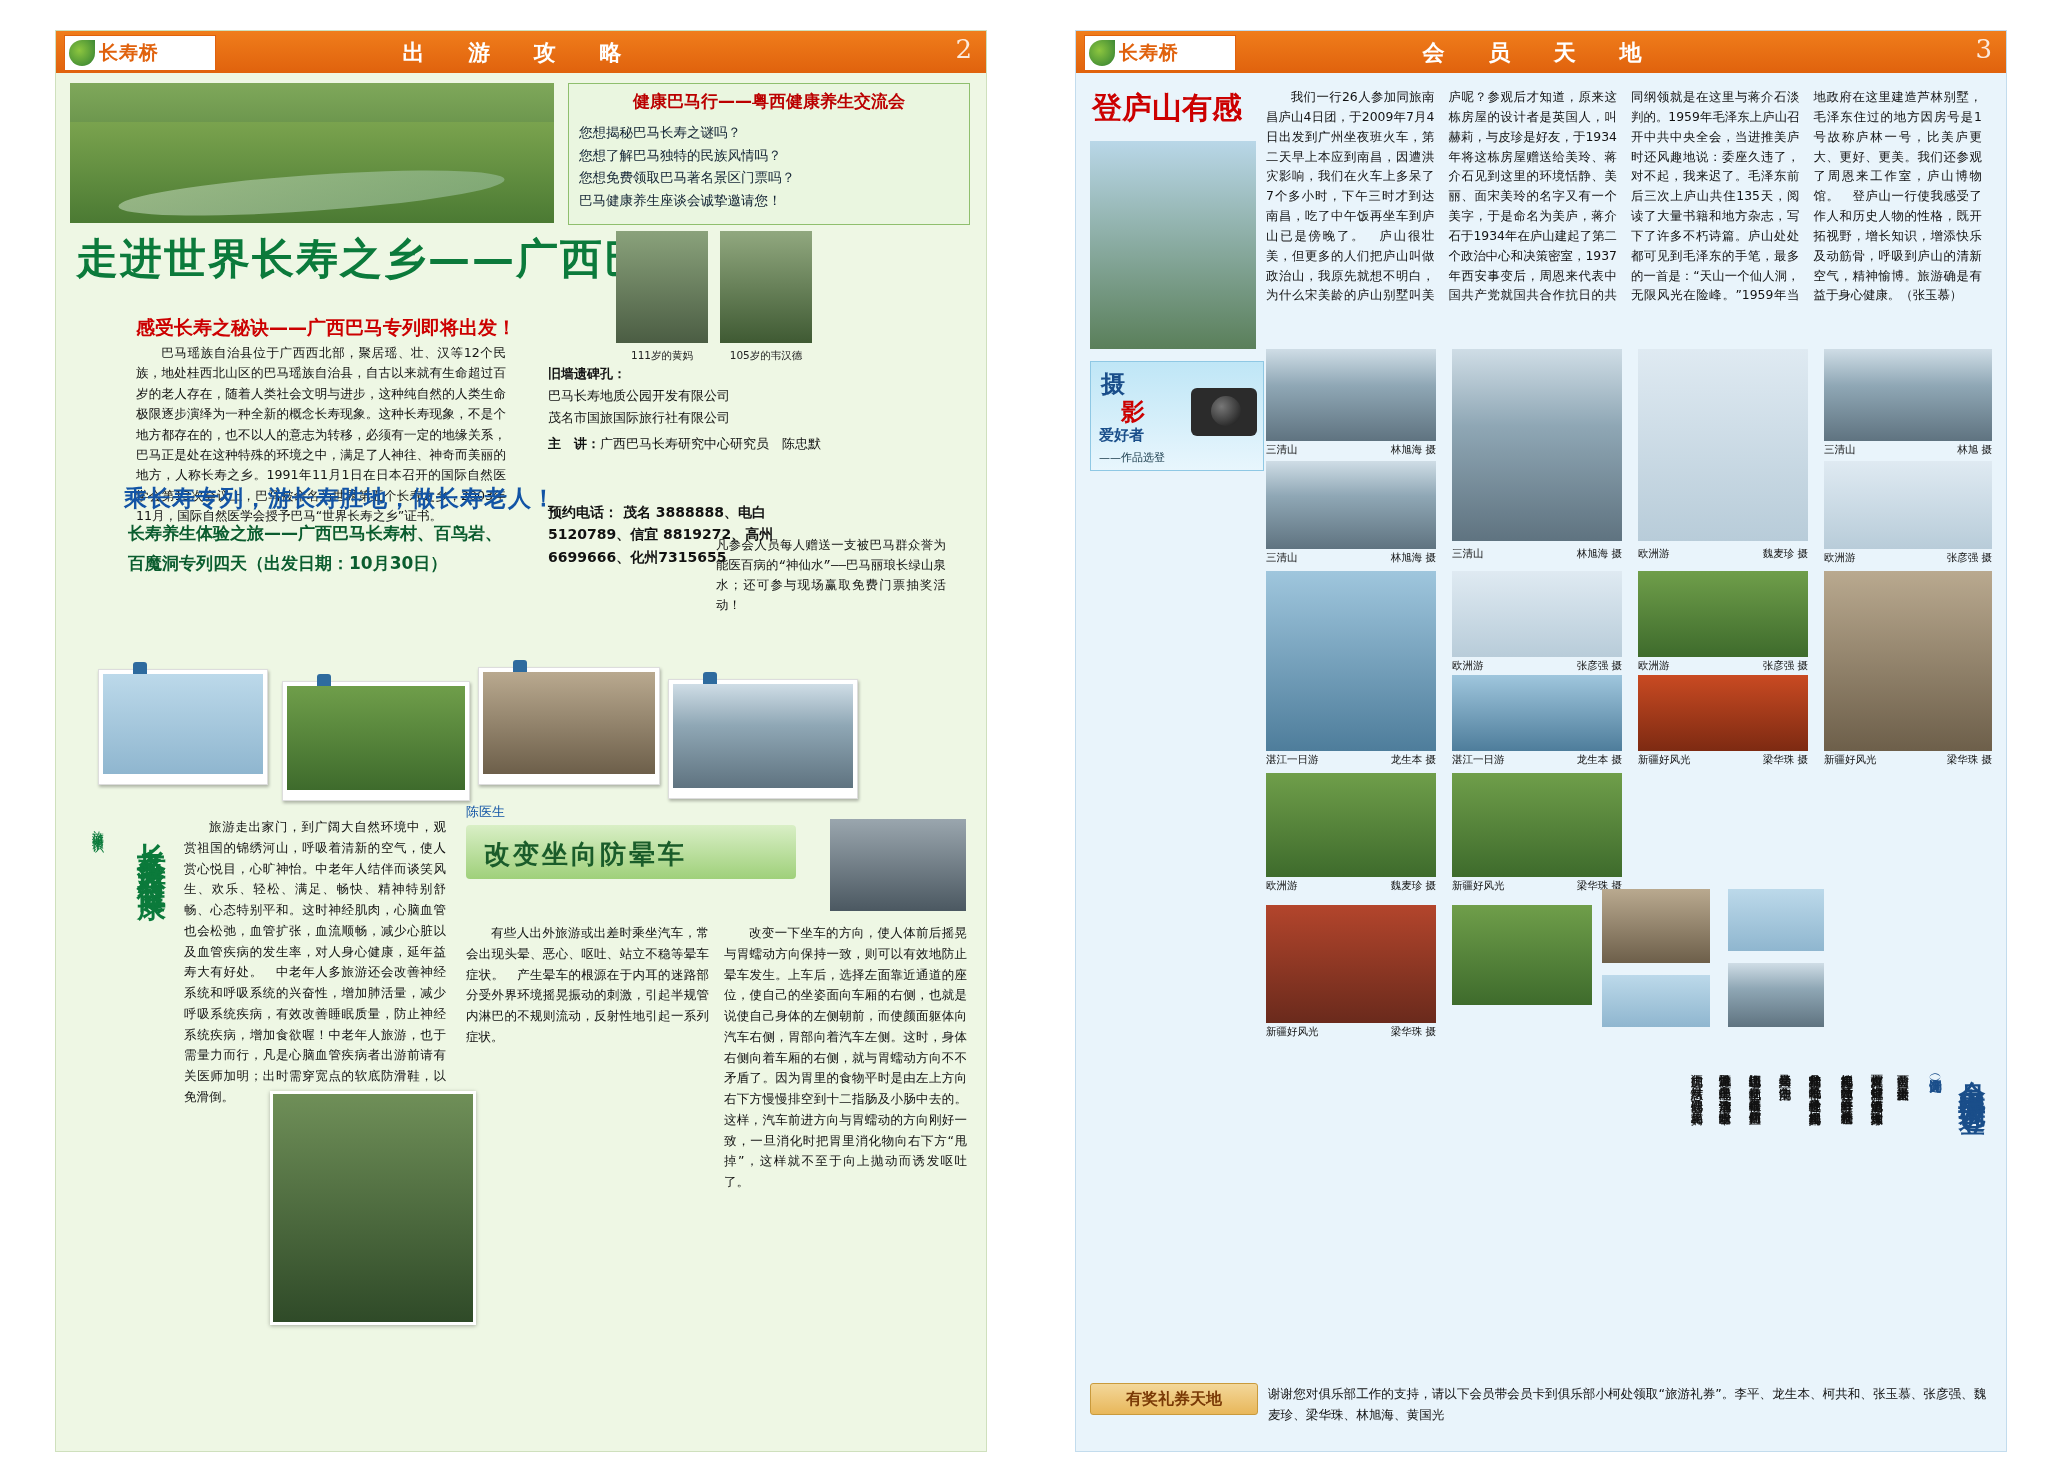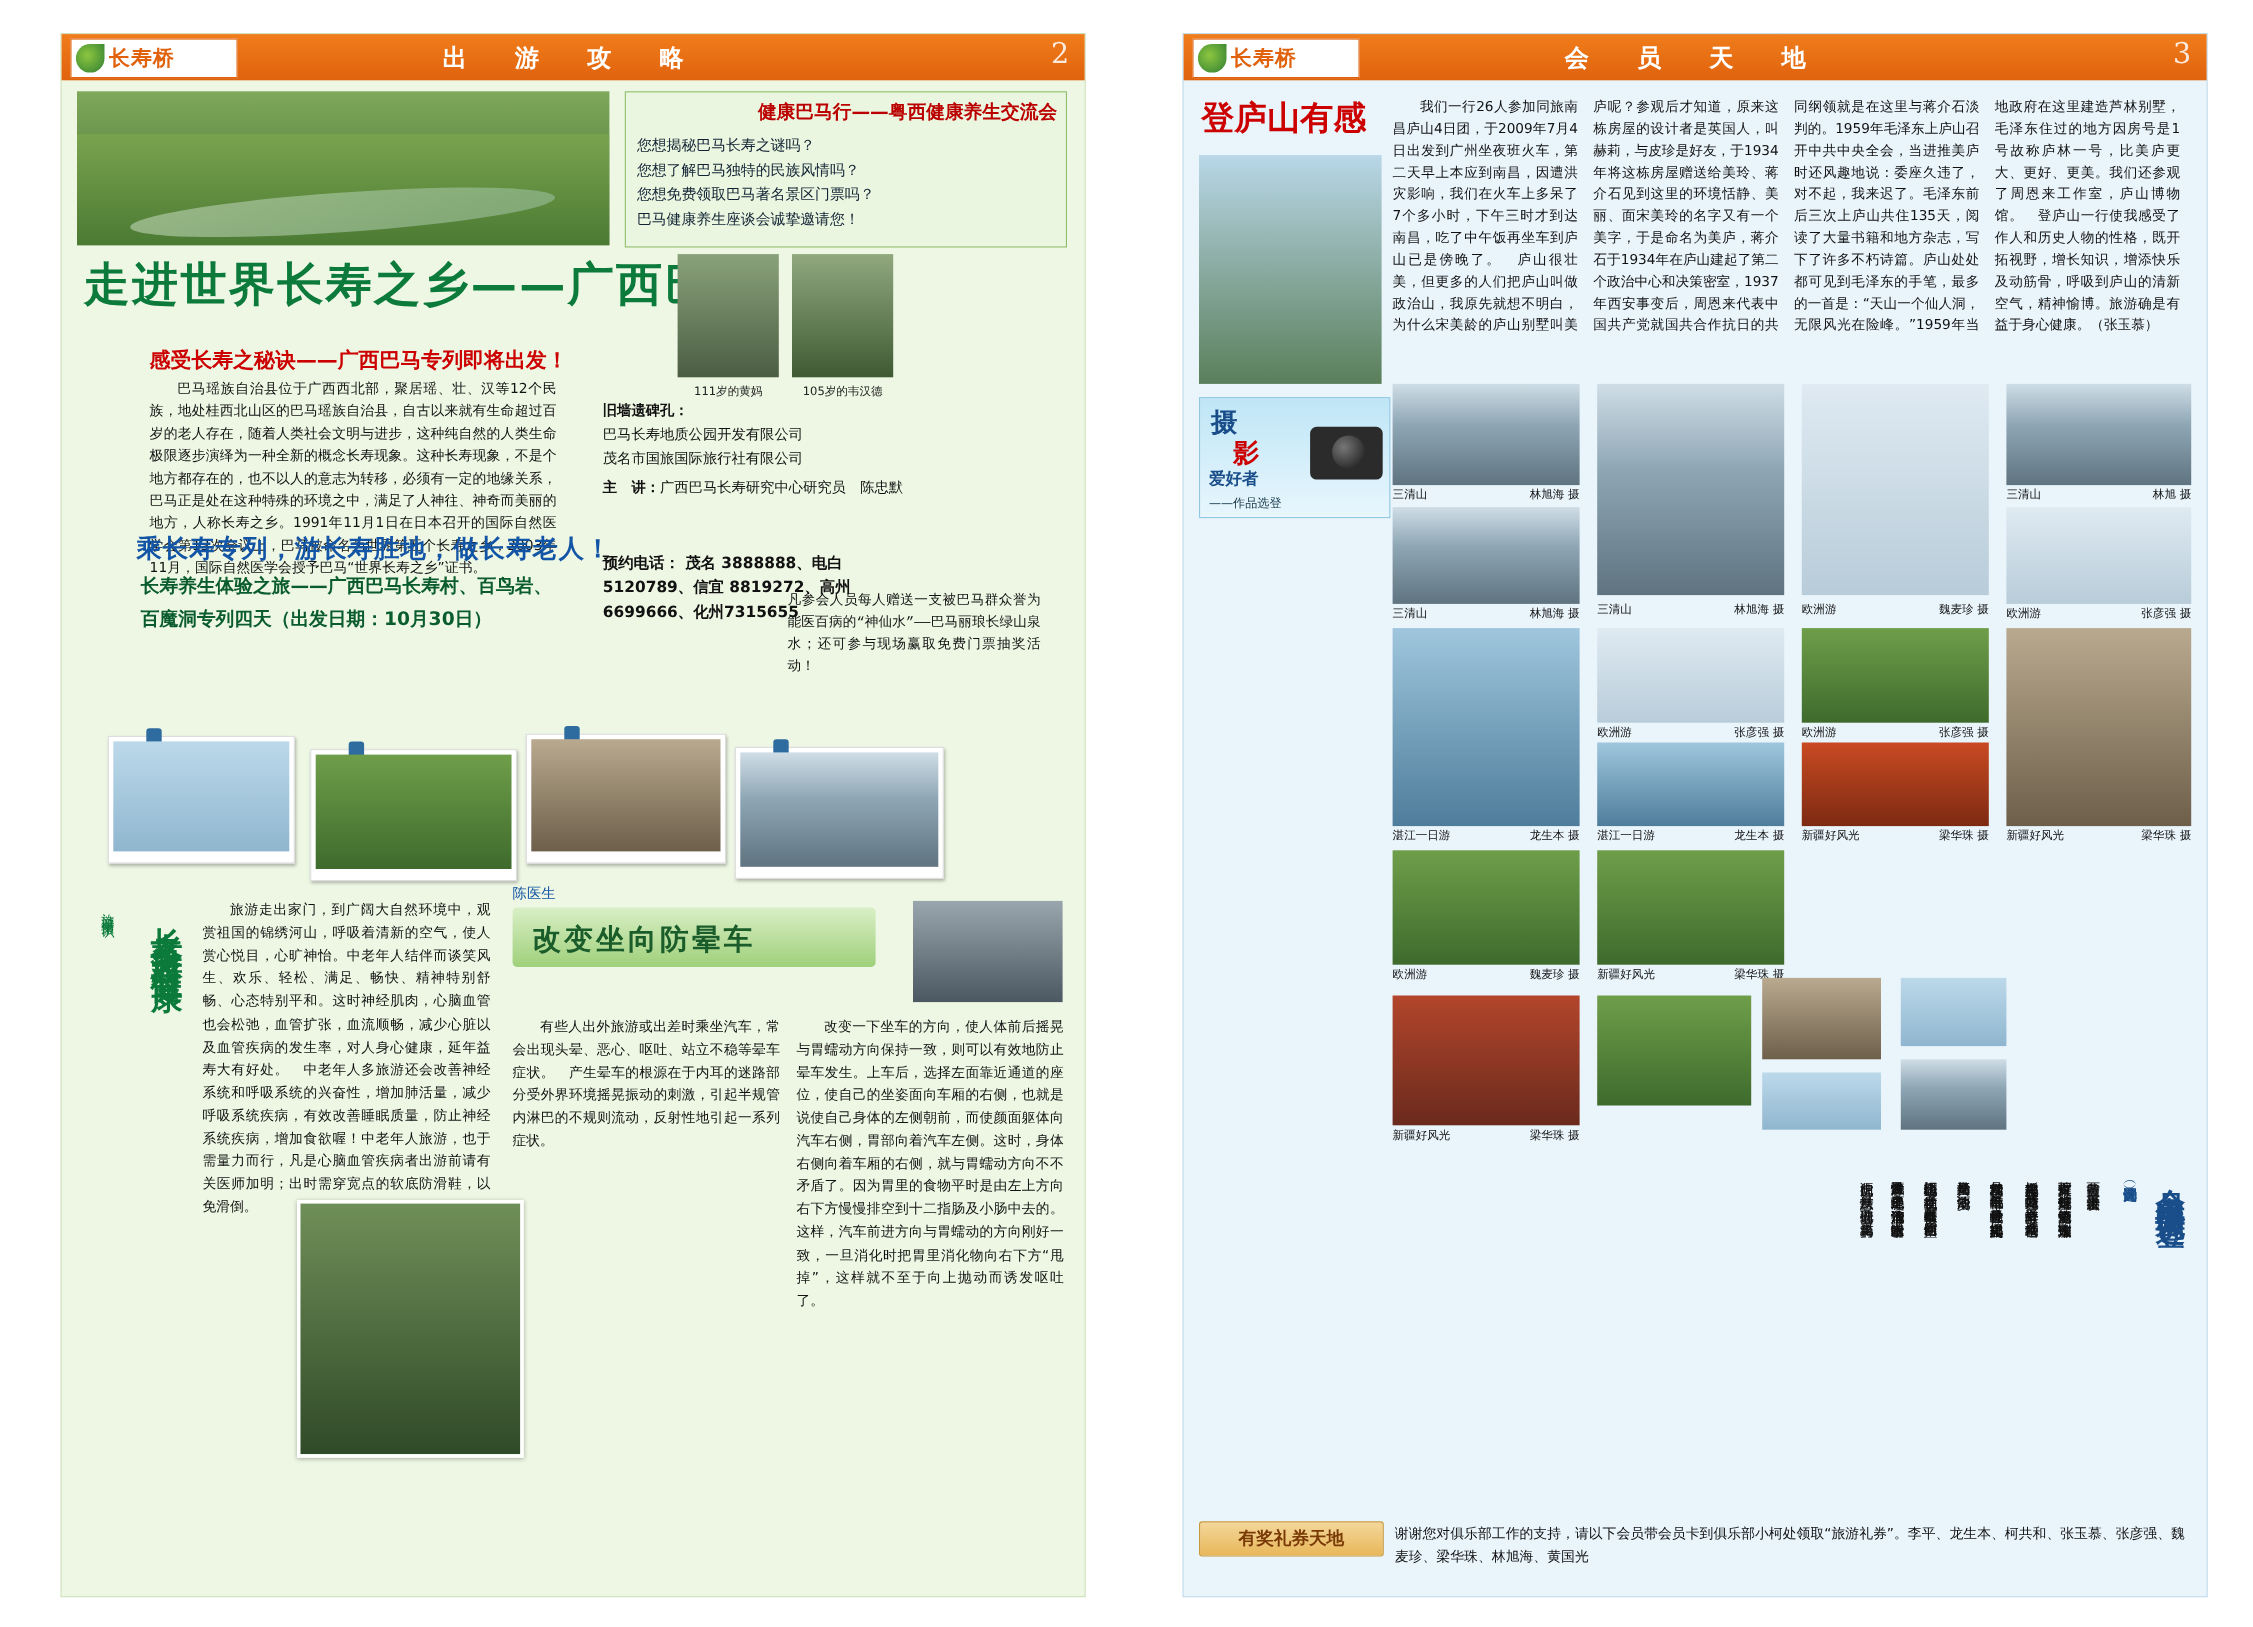--- a/index.html
+++ b/index.html
@@ -24,21 +24,21 @@
   .mtn{background:linear-gradient(#cfdde6 0%,#8fa7b5 40%,#5f7380 100%);}
   .rock{background:linear-gradient(#b9a98f,#6d5f4a);}
   .snow{background:linear-gradient(#dfeaf2,#b8ccd9);}
   .sea{background:linear-gradient(#9fc6dd,#4e7d9b);}
 
   
   .hero{position:absolute;left:14px;top:52px;width:484px;height:140px;background:linear-gradient(#7fa85a,#3f6b2f);}
   .hero .field{position:absolute;left:0;bottom:0;width:100%;height:72%;background:linear-gradient(#7aa34e,#4b7a33);}
   .hero .river{position:absolute;left:10%;bottom:8%;width:80%;height:26%;background:linear-gradient(90deg,#c9ddc1,#9fc3a4);border-radius:50%;opacity:.55;transform:rotate(-4deg);}
   .promo{position:absolute;left:512px;top:52px;width:400px;height:140px;background:#eaf6e0;border:1px solid #8fbf6e;}
-  .promo h3{margin:6px 8px 10px;font-size:17px;color:#b00;font-weight:bold;text-align:right;}
+  .promo h3{margin:6px 8px 10px;font-size:17px;color:#b00;font-weight:bold;text-align:center;}
   .promo p{margin:3px 10px;font-size:13.5px;color:#123;line-height:1.45;}
 
   .bigtitle{position:absolute;left:20px;top:200px;font-size:42px;font-weight:bold;color:#0b7a3b;font-family:"DejaVu Serif","Liberation Serif",serif;letter-spacing:2px;}
   .portrait1{position:absolute;left:560px;top:200px;width:92px;height:112px;}
   .portrait2{position:absolute;left:664px;top:200px;width:92px;height:112px;}
   .pcap{position:absolute;font-size:10.5px;color:#222;}
 
   .redline{position:absolute;left:80px;top:284px;font-size:19px;font-weight:bold;color:#c00;}
   .body1{position:absolute;left:80px;top:312px;width:370px;font-size:12.6px;line-height:1.62;color:#111;text-align:justify;text-indent:2em;}
   .blueline{position:absolute;left:68px;top:452px;font-size:23px;font-weight:bold;color:#1254a5;letter-spacing:1px;}

